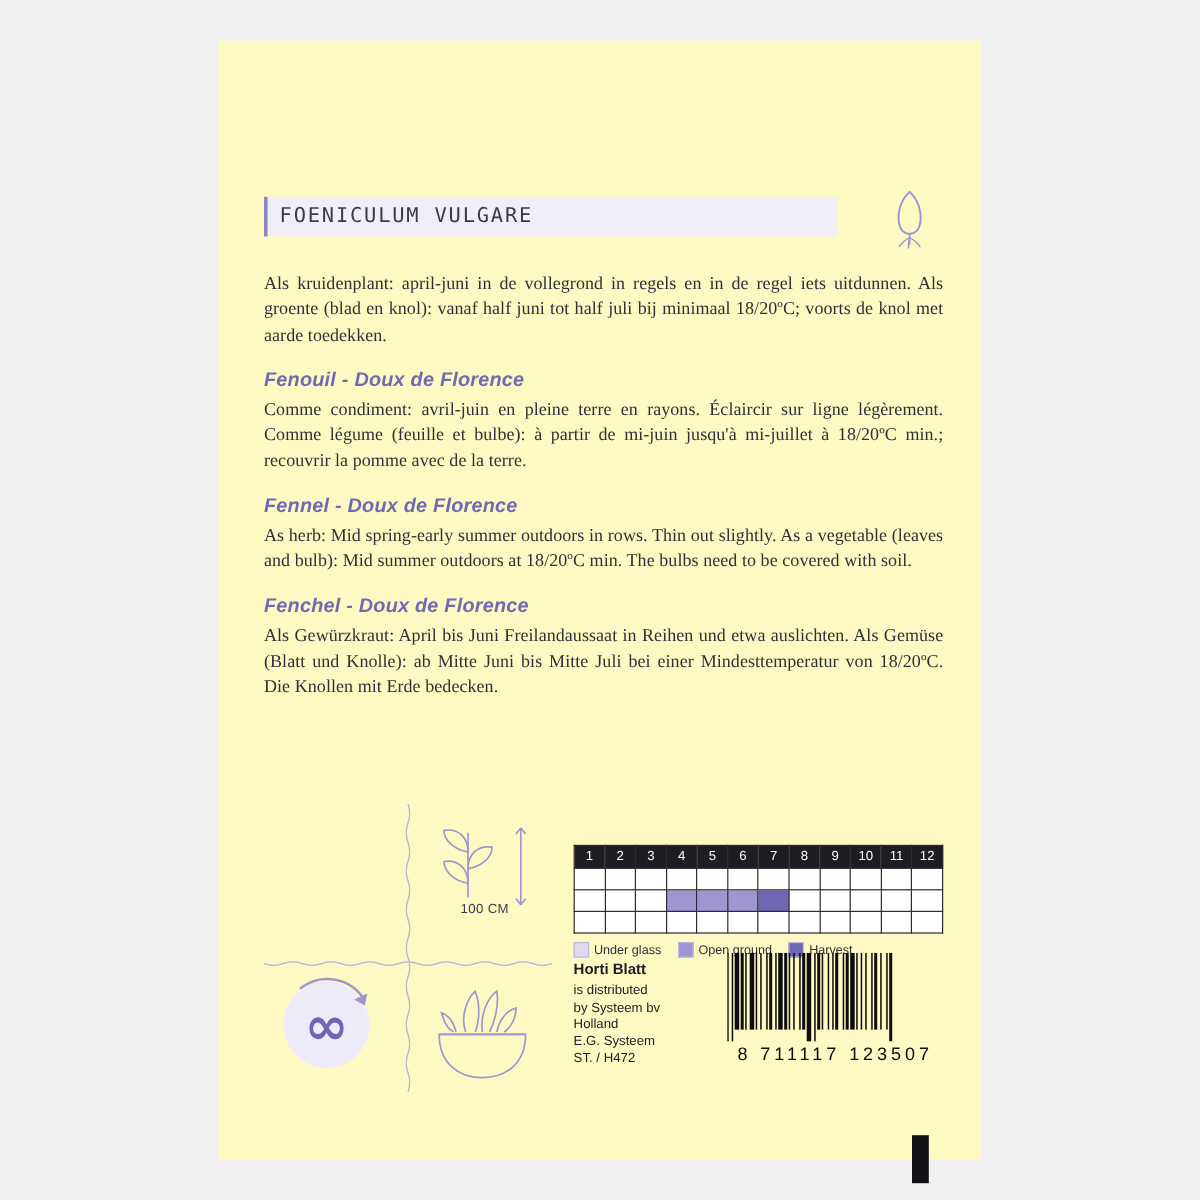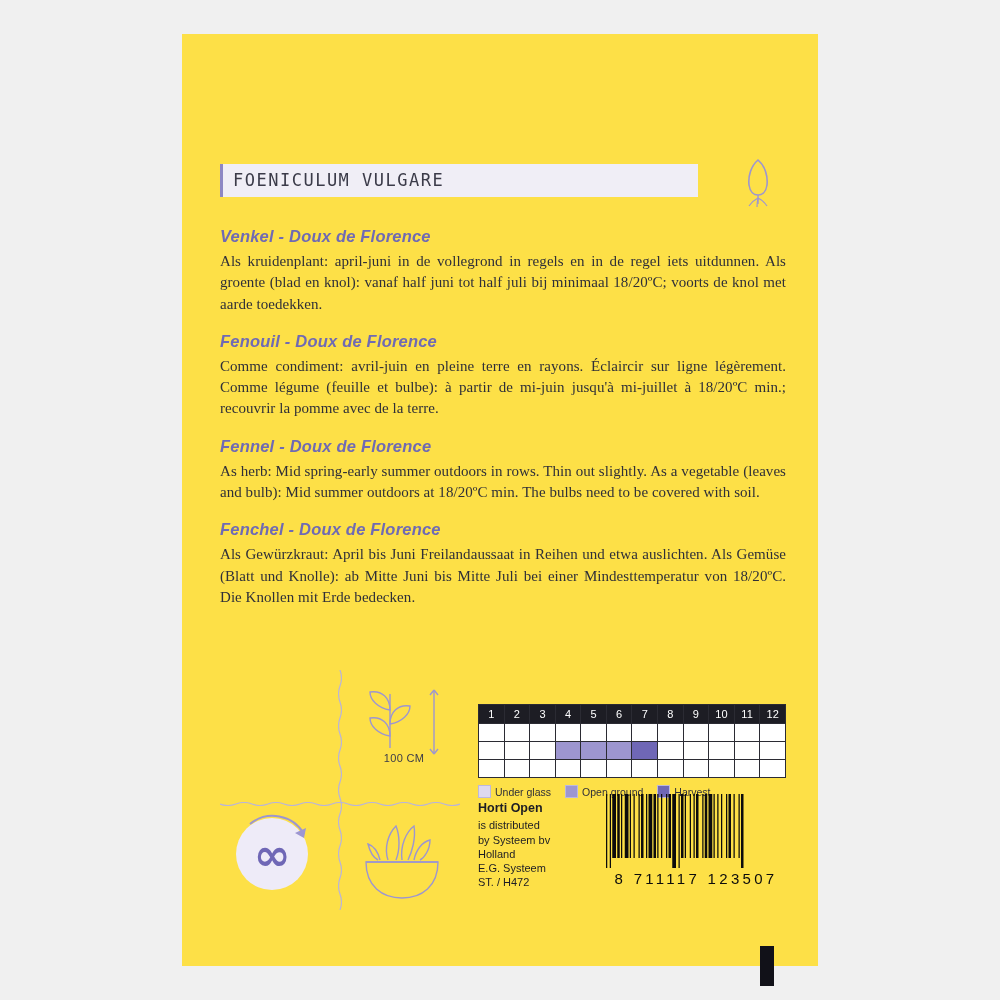--- a/index.html
+++ b/index.html
@@ -9,21 +9,21 @@
     width: 1000px;
     height: 1000px;
     font-family: "Liberation Sans", sans-serif;
   }
   #packet {
     position: absolute;
     left: 182px;
     top: 34px;
     width: 636px;
     height: 932px;
-    background: #fde047;
+    background: #fef9c3;
   }
   .content {
     position: absolute;
     left: 38px;
     top: 130px;
     width: 566px;
   }
   
   .title-row {
     position: relative;
@@ -196,21 +196,20 @@
           <path d="M30 6 C23 12 20 22 21 31 C22 38 26 41 30 41 C34 41 38 38 39 31 C40 22 37 12 30 6 Z" fill="none" stroke="#9d96d0" stroke-width="1.6"></path>
           <path d="M30 41 L30 50" fill="none" stroke="#9d96d0" stroke-width="1.4"></path>
           <path d="M30 44 C26 46 23 49 21 52" fill="none" stroke="#9d96d0" stroke-width="1.2"></path>
           <path d="M30 44 C34 46 37 49 39 52" fill="none" stroke="#9d96d0" stroke-width="1.2"></path>
           <path d="M30 45 C29 48 29 50 29 53" fill="none" stroke="#9d96d0" stroke-width="1.2"></path>
         </svg>
       </div>
     </div>
 
     <div class="lang-block">
-      <div class="lang-head">Venkel - Doux de Florence</div>
       <div class="lang-body">Als kruidenplant: april-juni in de vollegrond in regels en in de regel iets uitdunnen. Als groente (blad en knol): vanaf half juni tot half juli bij minimaal 18/20ºC; voorts de knol met aarde toedekken.</div>
     </div>
 
     <div class="lang-block">
       <div class="lang-head">Fenouil - Doux de Florence</div>
       <div class="lang-body">Comme condiment: avril-juin en pleine terre en rayons. Éclaircir sur ligne légèrement. Comme légume (feuille et bulbe): à partir de mi-juin jusqu'à mi-juillet à 18/20ºC min.; recouvrir la pomme avec de la terre.</div>
     </div>
 
     <div class="lang-block">
       <div class="lang-head">Fennel - Doux de Florence</div>
@@ -345,21 +344,21 @@
           <span>Open ground</span>
         </span>
         <span class="item">
           <span class="sw" id="sw-2" style="background: rgb(111, 103, 182);"></span>
           <span>Harvest</span>
         </span>
       </div>
     </div>
 
     <div class="distributor">
-      <div class="dname">Horti Open</div>
+      <div class="dname">Horti Blatt</div>
       <div>is distributed</div>
       <div>by Systeem bv</div>
       <div>Holland</div>
       <div>E.G. Systeem</div>
       <div>ST. / H472</div>
     </div>
 
     <div class="barcode-wrap">
       <svg class="barcode-bars" id="barcode-svg" viewBox="0 0 180 74" preserveAspectRatio="none">
           <rect x="0.00" y="0" width="1.25" height="74" fill="#0c0c0c"></rect>

